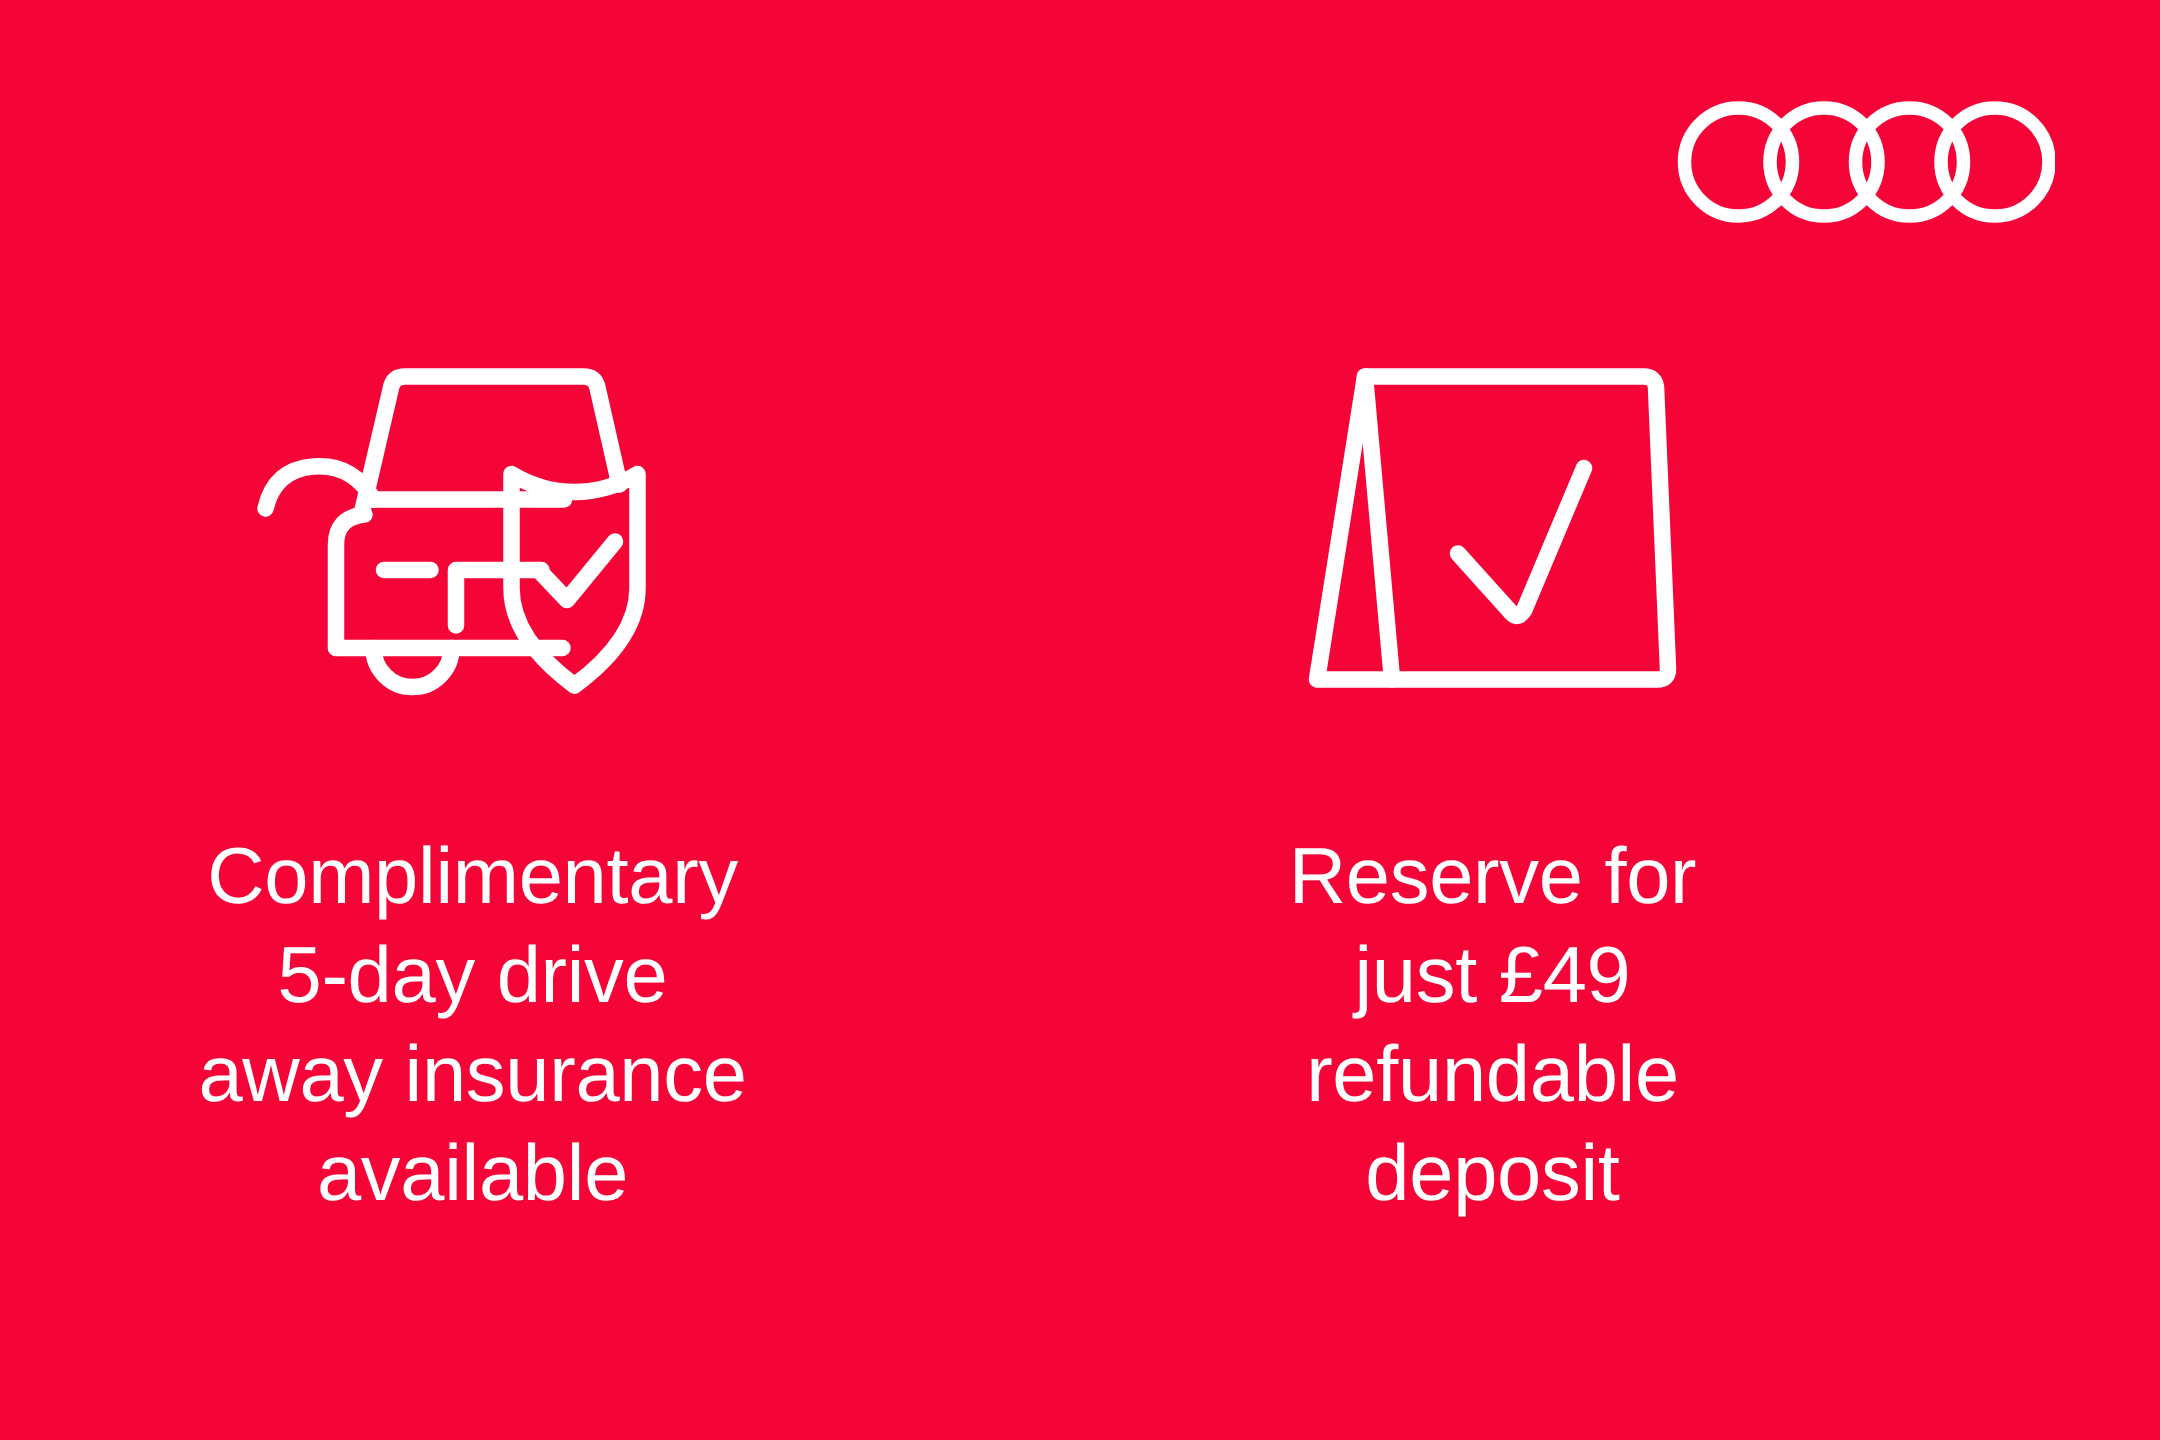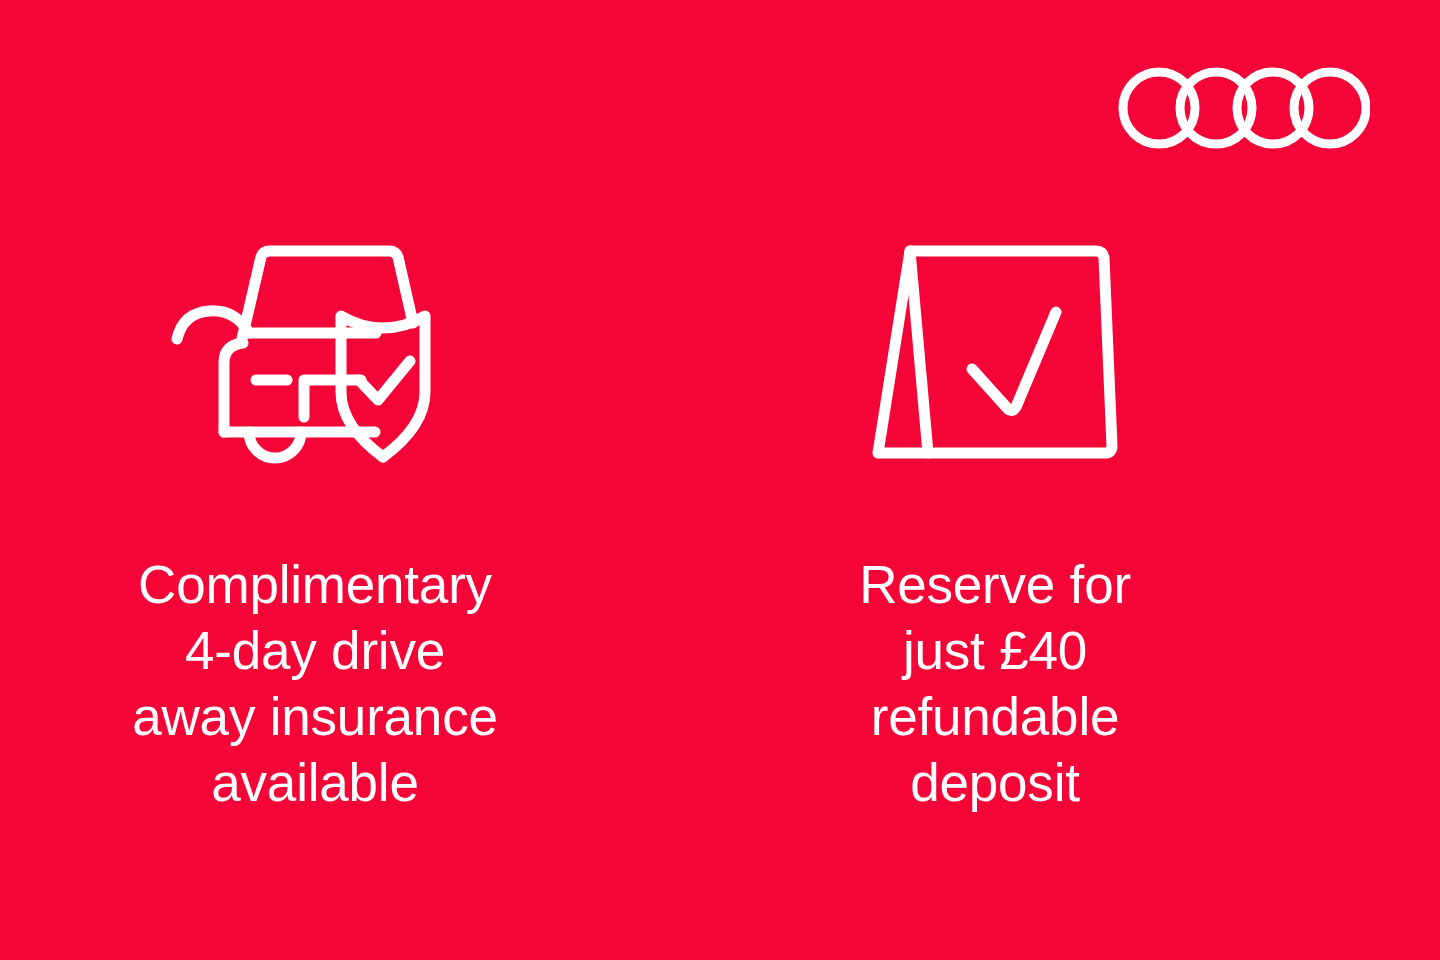--- a/index.html
+++ b/index.html
@@ -108,37 +108,37 @@
 
           <path d="M84 193 A26 26 0 0 0 136 193"></path>
 
           <path d="M218 89 Q196 89 176 77 L176 153 Q176 187 218 218 Q260 187 260 153 L260 77 Q240 89 218 89 Z"></path>
 
           <path d="M194 141 L213 161 L245 122"></path>
         </g>
       </svg>
     </div>
     <div class="feature-caption caption-insurance">Complimentary
-4-day drive
+5-day drive
 away insurance
 available</div>
   </div>
 
   <div class="feature feature-deposit">
     <div class="feature-icon">
       <svg width="270" height="232" viewBox="0 0 270 232" xmlns="http://www.w3.org/2000/svg">
         <g fill="none" stroke="#ffffff" stroke-width="11" stroke-linecap="round" stroke-linejoin="round">
 
           <path d="M50 12 L18 214 L68 214"></path>
 
           <path d="M50 12 L236 12 Q243 12 244 19 L252 207 Q252 214 245 214 L68 214 Z"></path>
 
           <path d="M112 130 L148 170 Q152 174 156 168 L196 73"></path>
         </g>
       </svg>
     </div>
     <div class="feature-caption caption-deposit">Reserve for
-just £40
+just £49
 refundable
 deposit</div>
   </div>
 
 </div>
 
 </body></html>

